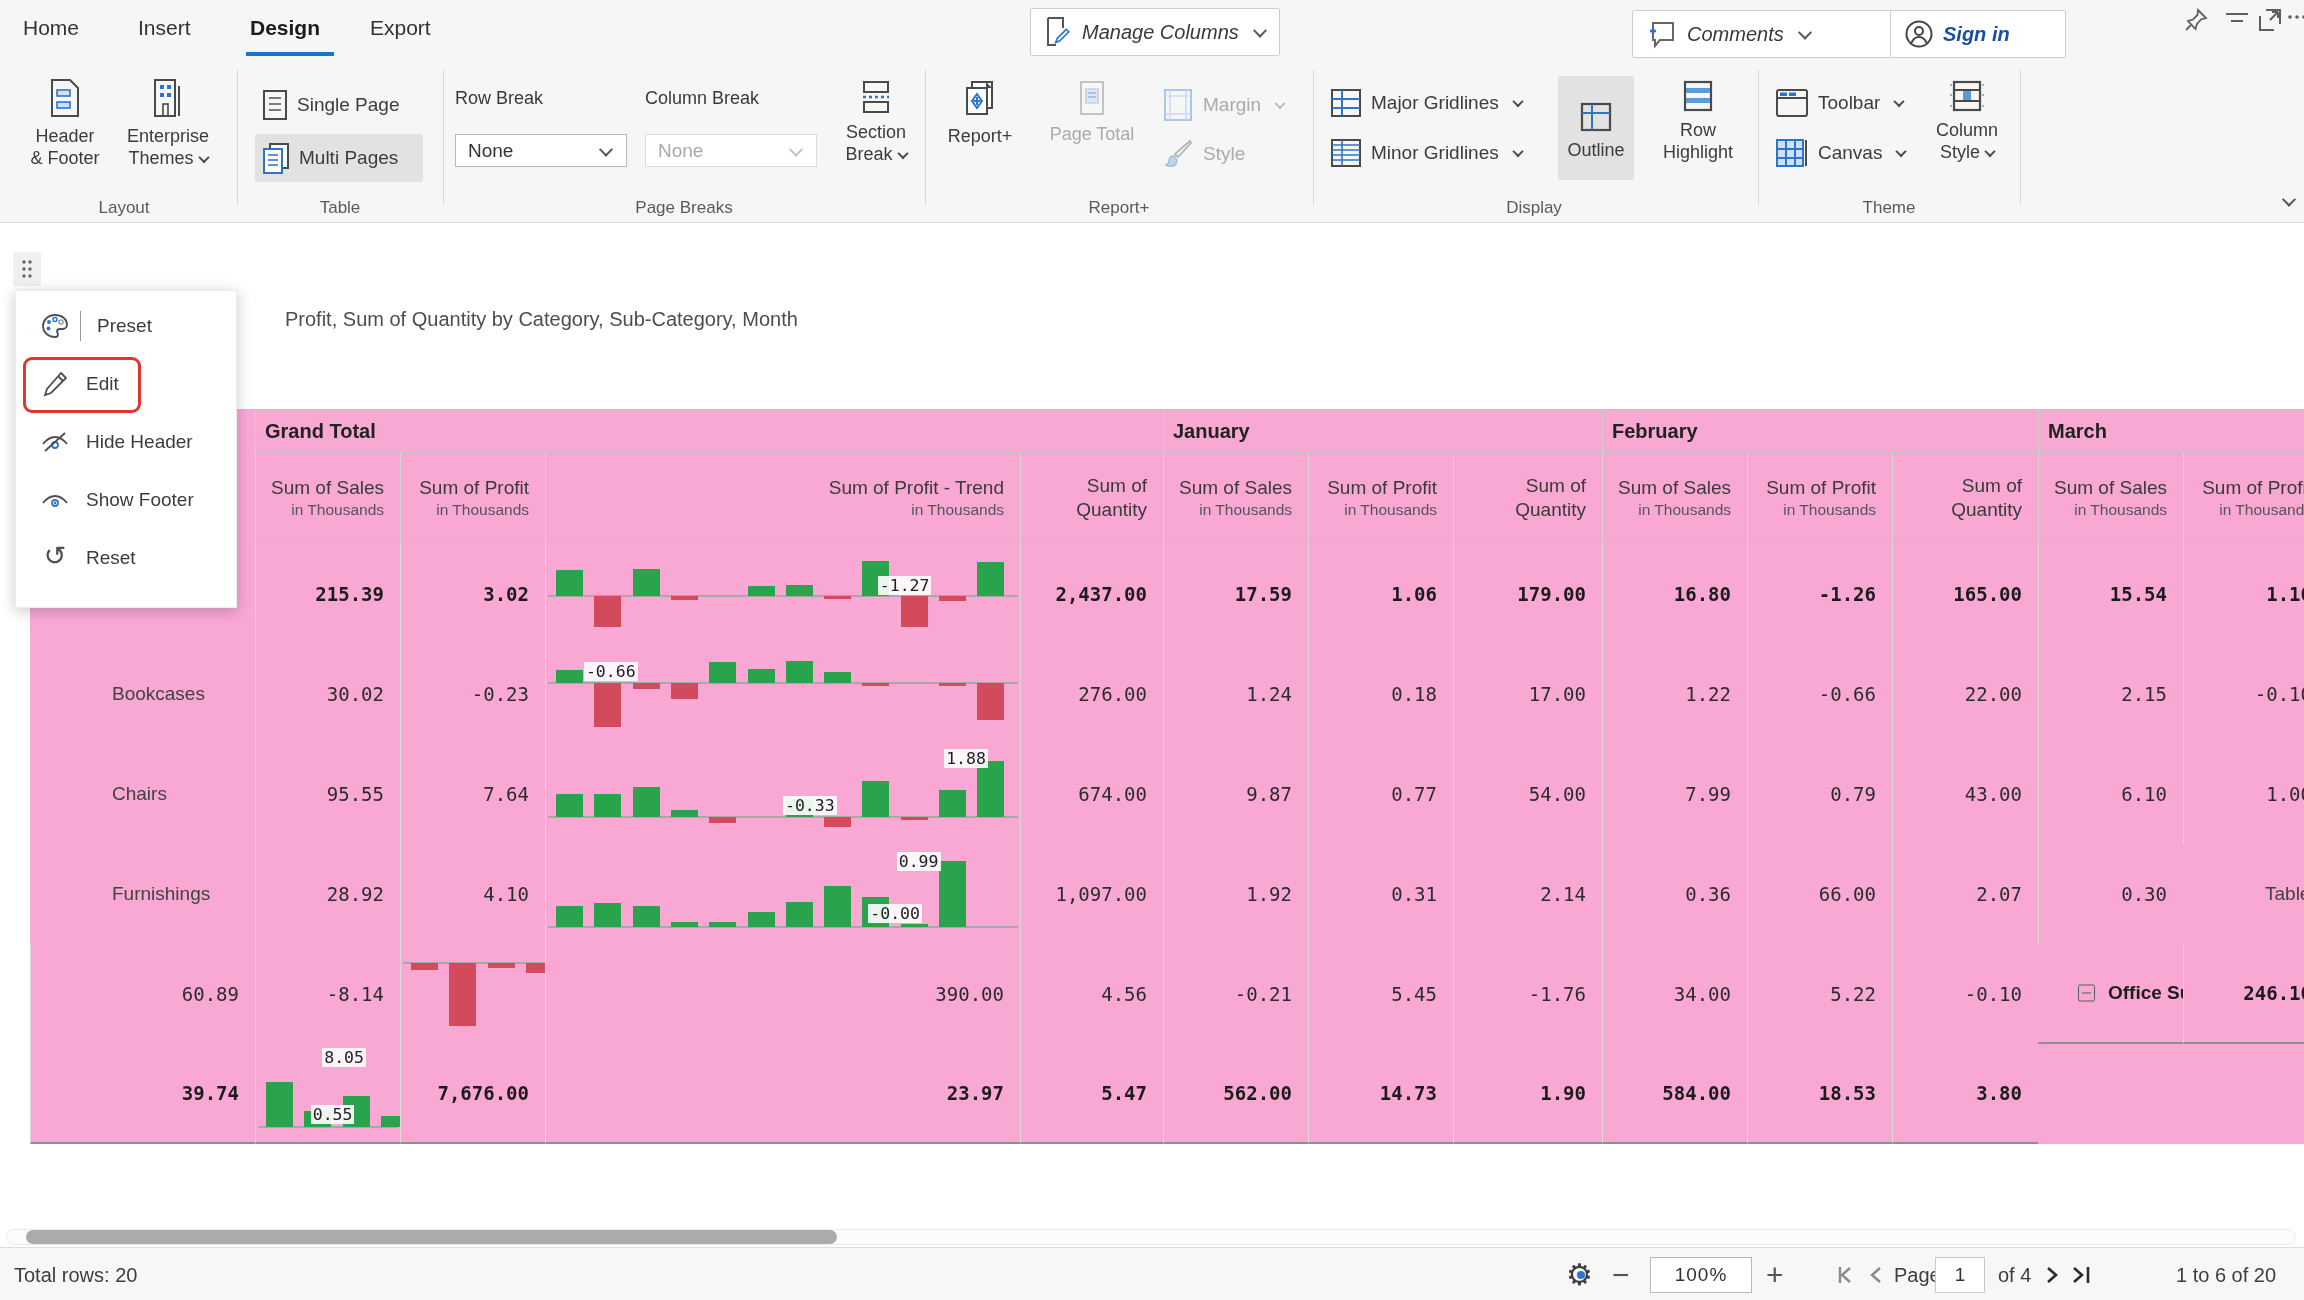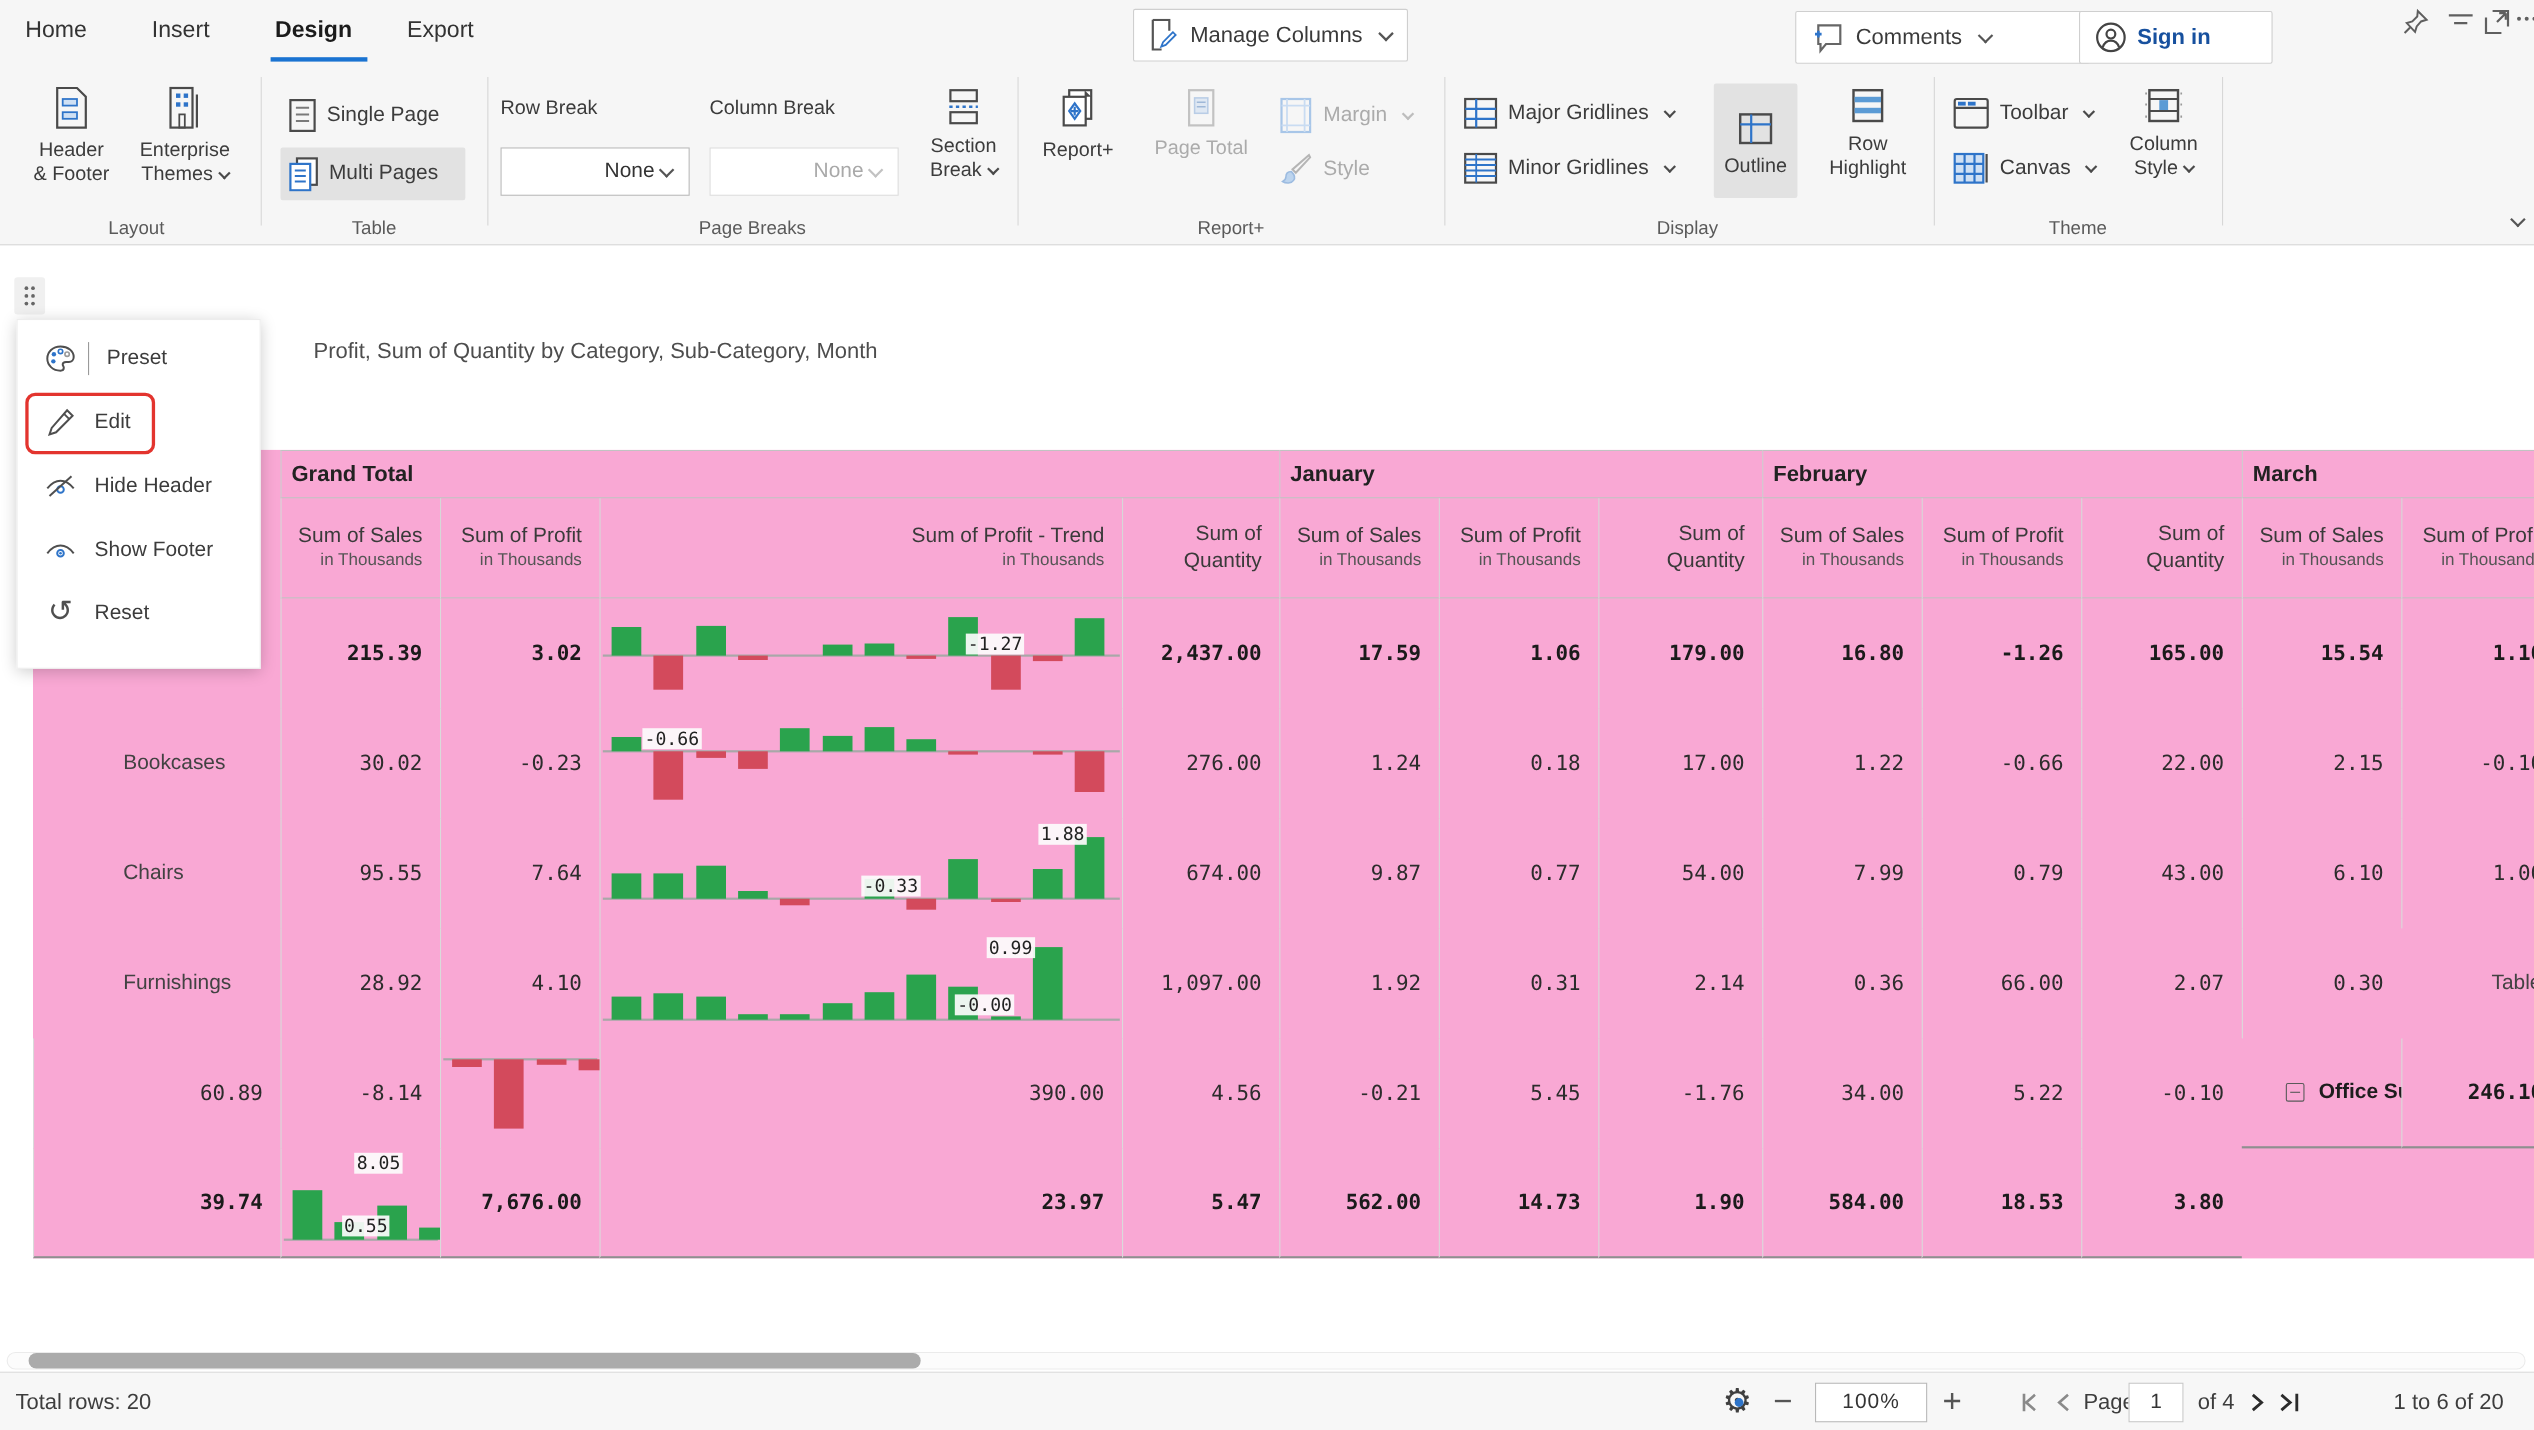--- a/index.html
+++ b/index.html
@@ -16,25 +16,25 @@
   .btn{position:absolute;display:flex;align-items:center;gap:9px;font-size:19px;color:#3c3c3c;cursor:pointer;}
   .btn-stack{position:absolute;display:flex;flex-direction:column;align-items:center;justify-content:flex-start;
              font-size:18px;color:#3c3c3c;text-align:center;cursor:pointer;line-height:1.22;}
   .btn-stack .ic{margin-bottom:8px;}
   .selected-bg{background:#e2e2e2;border-radius:2px;}
   .disabled{color:#ababab;}
   .chev{display:inline-block;width:8px;height:8px;border-right:2px solid currentColor;border-bottom:2px solid currentColor;
         transform:rotate(45deg) translate(-1px,-1px);margin-left:6px;flex:0 0 auto;}
   .chev.small{width:6px;height:6px;}
   .rib-label{position:absolute;font-size:18px;color:#3a3a3a;}
-  .select-box{position:absolute;height:44px;background:#fff;border:1px solid #b9b9b9;display:flex;align-items:center;
-              justify-content:flex-end;padding:0 12px;font-size:19px;color:#333;box-sizing:border-box;cursor:pointer;}
+  .select-box{position:absolute;height:33px;background:#fff;border:1px solid #b9b9b9;display:flex;align-items:center;
+              justify-content:space-between;padding:0 12px;font-size:19px;color:#333;box-sizing:border-box;cursor:pointer;}
   .select-box.disabled{border-color:#dcdcdc;color:#a9a9a9;cursor:default;}
   .top-btn{position:absolute;height:48px;background:#fff;border:1px solid #cfcfcf;display:flex;align-items:center;
-           padding:0 14px;gap:10px;font-size:20px;color:#3a3a3a;box-sizing:border-box;border-radius:2px;cursor:pointer;}
+           padding:0 14px;gap:10px;font-size:20px;color:#3a3a3a;box-sizing:border-box;border-radius:2px;cursor:pointer;font-style:italic;}
   .win-ic{position:absolute;top:8px;color:#5f5f5f;cursor:pointer;}
   
   #report-title{position:absolute;left:237px;top:308px;font-size:20px;color:#4d4d4d;white-space:nowrap;margin-left:48px;}
   #drag-handle{position:absolute;left:13px;top:252px;width:28px;height:34px;background:#f0f0f0;border-radius:3px;
                display:flex;align-items:center;justify-content:center;cursor:grab;}
   #ctx-menu{position:absolute;left:15px;top:290px;width:222px;height:318px;background:#fff;z-index:50;
             box-shadow:0 3px 14px rgba(0,0,0,.22);border:1px solid #ededed;box-sizing:border-box;padding-top:6px;}
   .menu-item{position:relative;height:58px;display:flex;align-items:center;padding-left:24px;gap:16px;font-size:19px;
              color:#3c3c3c;cursor:pointer;}
   .menu-item .mi-ic{width:30px;display:flex;justify-content:center;color:#4f4f4f;}

